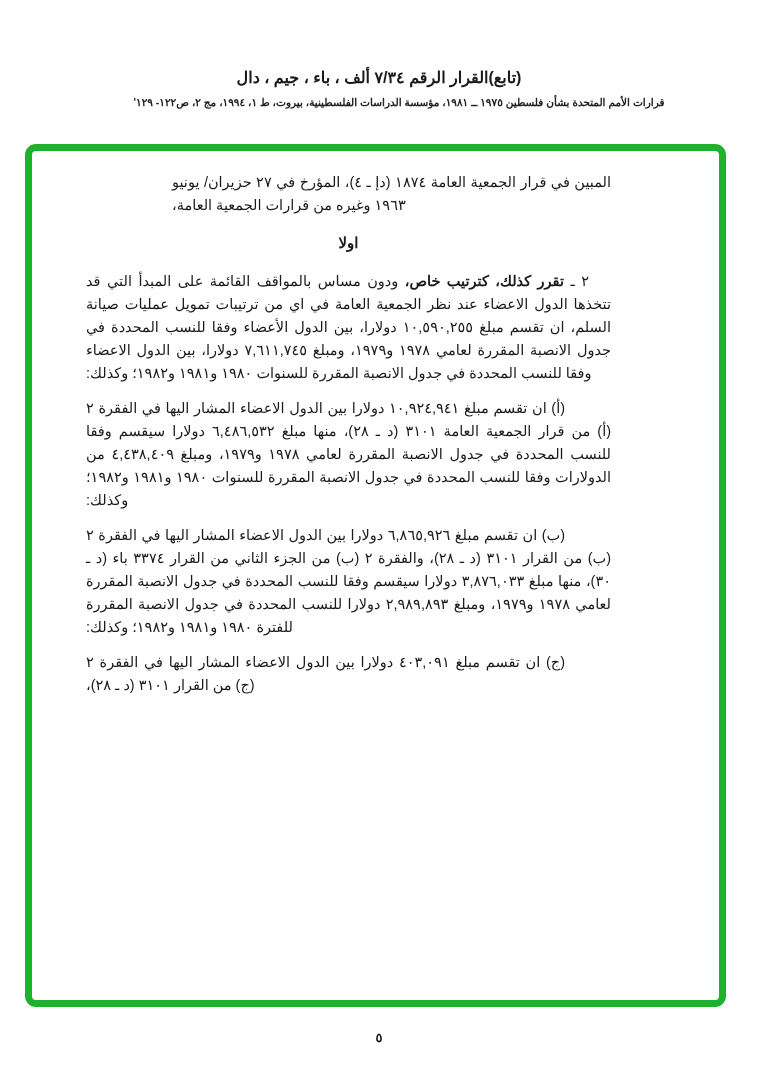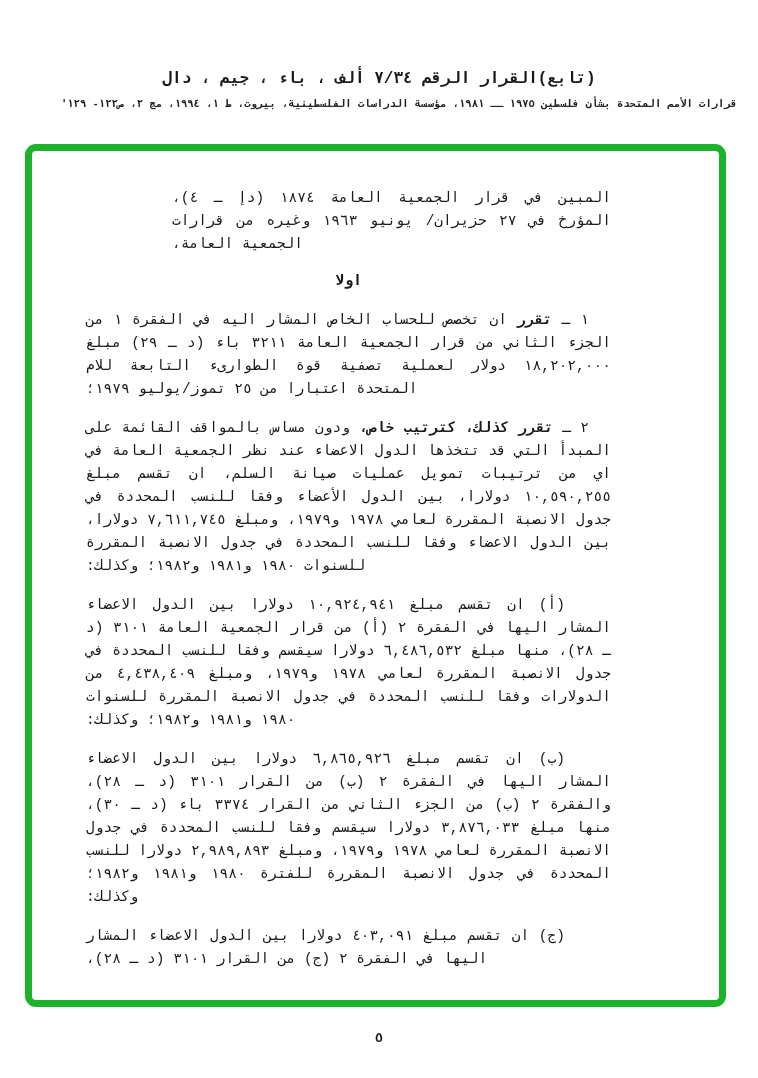--- a/index.html
+++ b/index.html
@@ -6,21 +6,21 @@
     margin: 0;
     padding: 0;
     background: #ffffff;
   }
   .page {
     position: relative;
     width: 758px;
     height: 1078px;
     background: #ffffff;
     overflow: hidden;
-    font-family: Liberation Mono, monospace;
+    font-family: Liberation Sans, sans-serif;
     color: #1a1a1a;
     direction: rtl;
   }
   .header {
     position: absolute;
     top: 68px;
     left: 0;
     width: 758px;
     text-align: center;
   }
@@ -50,21 +50,21 @@
   }
   .content {
     padding: 20px 108px 0 54px; 
     direction: rtl;
     font-size: 14.5px;
     line-height: 23px;
     text-align: justify;
     text-align-last: left;
   }
   .paragraph {
-    margin: 16px 0 12px 0;
+    margin: 0 0 12px 0;
   }
   .paragraph.intro {
     margin-left: 86px; 
     margin-bottom: 4px;
   }
   .paragraph.ind-1 { text-indent: 22px; }
   .paragraph.ind-2 { text-indent: 46px; }
   .heading {
     font-weight: 700;
     text-align: left;
@@ -90,21 +90,20 @@
 
   <div class="header">
     <div class="title">(تابع)القرار الرقم ٧/٣٤ ألف ، باء ، جيم ، دال</div>
     <div class="source">قرارات الأمم المتحدة بشأن فلسطين ١٩٧٥ ــ ١٩٨١، مؤسسة الدراسات الفلسطينية، بيروت، ط ١، ١٩٩٤، مج ٢، ص١٢٢- ١٢٩'</div>
   </div>
 
   <div class="highlight-box">
     <div class="content" id="doc-body">
         <div class="paragraph intro"><span>المبين في قرار الجمعية العامة ١٨٧٤ (دإ ـ ٤)، المؤرخ في ٢٧ حزيران/ يونيو ١٩٦٣ وغيره من قرارات الجمعية العامة،</span></div>
         <div class="heading"><span class="b">اولا</span></div>
-        <div class="paragraph ind-1"><span>١ ـ </span><span class="b">تقرر</span><span> ان تخصص للحساب الخاص المشار اليه في الفقرة ١ من الجزء الثاني من قرار الجمعية العامة ٣٢١١ باء (د ـ ٢٩) مبلغ ١٨,٢٠٢,٠٠٠ دولار لعملية تصفية قوة الطوارىء التابعة للام المتحدة اعتبارا من ٢٥ تموز/يوليو ١٩٧٩؛</span></div>
         <div class="paragraph ind-1"><span>٢ ـ </span><span class="b">تقرر كذلك، كترتيب خاص،</span><span> ودون مساس بالمواقف القائمة على المبدأ التي قد تتخذها الدول الاعضاء عند نظر الجمعية العامة في اي من ترتيبات تمويل عمليات صيانة السلم، ان تقسم مبلغ ١٠,٥٩٠,٢٥٥ دولارا، بين الدول الأعضاء وفقا للنسب المحددة في جدول الانصبة المقررة لعامي ١٩٧٨ و١٩٧٩، ومبلغ ٧,٦١١,٧٤٥ دولارا، بين الدول الاعضاء وفقا للنسب المحددة في جدول الانصبة المقررة للسنوات ١٩٨٠ و١٩٨١ و١٩٨٢؛ وكذلك:</span></div>
         <div class="paragraph ind-2"><span>(أ) ان تقسم مبلغ ١٠,٩٢٤,٩٤١ دولارا بين الدول الاعضاء المشار اليها في الفقرة ٢ (أ) من قرار الجمعية العامة ٣١٠١ (د ـ ٢٨)، منها مبلغ ٦,٤٨٦,٥٣٢ دولارا سيقسم وفقا للنسب المحددة في جدول الانصبة المقررة لعامي ١٩٧٨ و١٩٧٩، ومبلغ ٤,٤٣٨,٤٠٩ من الدولارات وفقا للنسب المحددة في جدول الانصبة المقررة للسنوات ١٩٨٠ و١٩٨١ و١٩٨٢؛ وكذلك:</span></div>
         <div class="paragraph ind-2"><span>(ب) ان تقسم مبلغ ٦,٨٦٥,٩٢٦ دولارا بين الدول الاعضاء المشار اليها في الفقرة ٢ (ب) من القرار ٣١٠١ (د ـ ٢٨)، والفقرة ٢ (ب) من الجزء الثاني من القرار ٣٣٧٤ باء (د ـ ٣٠)، منها مبلغ ٣,٨٧٦,٠٣٣ دولارا سيقسم وفقا للنسب المحددة في جدول الانصبة المقررة لعامي ١٩٧٨ و١٩٧٩، ومبلغ ٢,٩٨٩,٨٩٣ دولارا للنسب المحددة في جدول الانصبة المقررة للفترة ١٩٨٠ و١٩٨١ و١٩٨٢؛ وكذلك:</span></div>
         <div class="paragraph ind-2"><span>(ج) ان تقسم مبلغ ٤٠٣,٠٩١ دولارا بين الدول الاعضاء المشار اليها في الفقرة ٢ (ج) من القرار ٣١٠١ (د ـ ٢٨)،</span></div>
       </div>
   </div>
 
   <div class="page-number">٥</div>
 
 </div>

